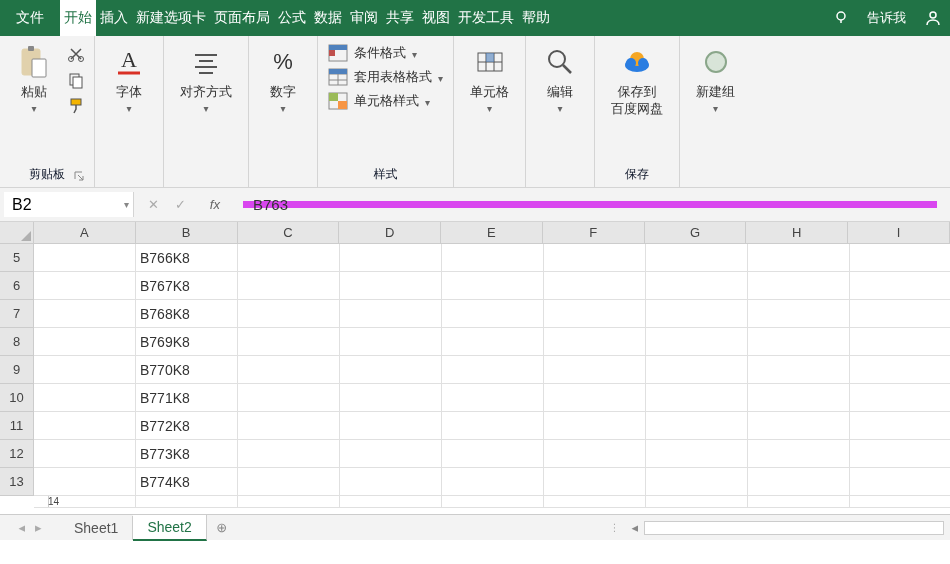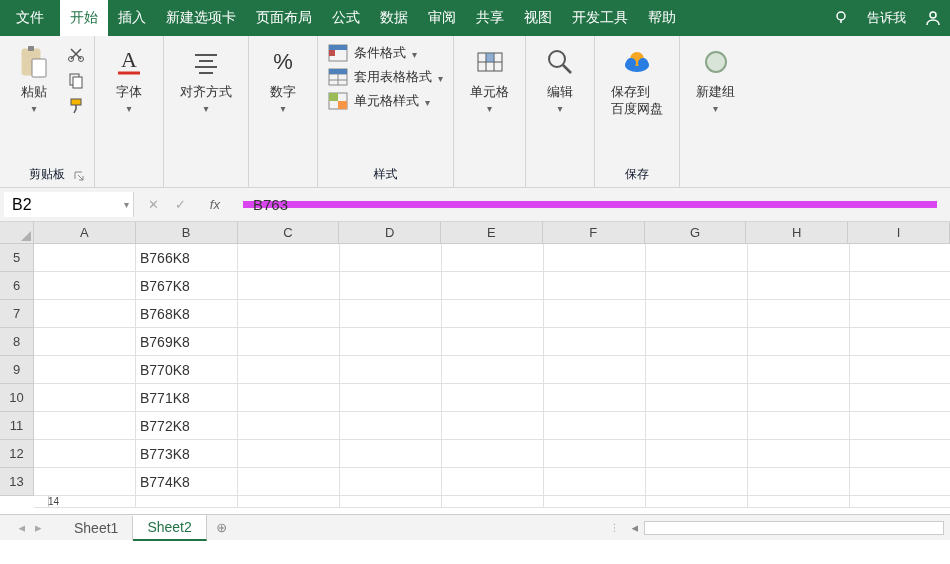--- a/index.html
+++ b/index.html
@@ -1,37 +1,37 @@
 <!DOCTYPE html>
 <html><head>
 <meta charset="utf-8">
 <style>
 * { margin: 0; padding: 0; box-sizing: border-box; }
 body { font-family: "Microsoft YaHei", "SimSun", sans-serif; font-size: 13px; color: #333; background: #fff; overflow: hidden; width: 950px; height: 564px; }
 
 
 .menubar { background: #217346; height: 36px; display: flex; align-items: stretch; color: #fff; }
-.menu-item { padding: 0 10px; display: flex; align-items: center; cursor: pointer; font-size: 14px; }
+.menu-item { padding: 0 4px; display: flex; align-items: center; cursor: pointer; font-size: 14px; }
 .menu-item.active { background: #fff; color: #217346; }
 .menu-item.file { padding: 4px 16px; }
 .menu-right { margin-left: auto; display: flex; align-items: center; justify-content: center; }
 .bulb-icon { margin: 0 8px; }
 .tell-me { padding: 0 10px; }
 .person-icon { padding: 0 8px; }
 
 
 .ribbon { background: #f3f3f3; height: 152px; border-bottom: 1px solid #d4d4d4; display: flex; }
 .ribbon-group { border-right: 1px solid #d4d4d4; display: flex; flex-direction: column; padding: 4px 8px 2px 8px; }
 .ribbon-group-body { flex: 1; display: flex; align-items: flex-start; gap: 6px; }
 .ribbon-group-label { text-align: center; font-size: 12px; color: #0f172a; padding: 2px 0; position: relative; }
 .dialog-launcher { position: absolute; right: 0; bottom: 2px; width: 12px; height: 12px; }
 
 .big-button { display: flex; flex-direction: column; align-items: center; justify-content: flex-start; padding: 4px 8px; cursor: pointer; min-width: 50px; }
 .big-button .icon-box { width: 36px; height: 36px; display: flex; align-items: center; justify-content: center; margin-bottom: 4px; }
-.big-button .btn-label { font-size: 13px; line-height: 1.3; }
+.big-button .btn-label { font-size: 13px; text-align: center; line-height: 1.3; }
 .chev { font-size: 10px; color: #666; margin-top: 2px; }
 
 .stack { display: flex; flex-direction: column; gap: 6px; padding: 4px 0; }
 .small-icon { width: 20px; height: 20px; display: flex; align-items: center; justify-content: center; cursor: pointer; }
 
 .styles-list { display: flex; flex-direction: column; gap: 6px; padding: 4px 2px; }
 .style-row { display: flex; align-items: center; gap: 6px; font-size: 13px; cursor: pointer; }
 .style-row .mini-icon { width: 20px; height: 18px; }
 
 

